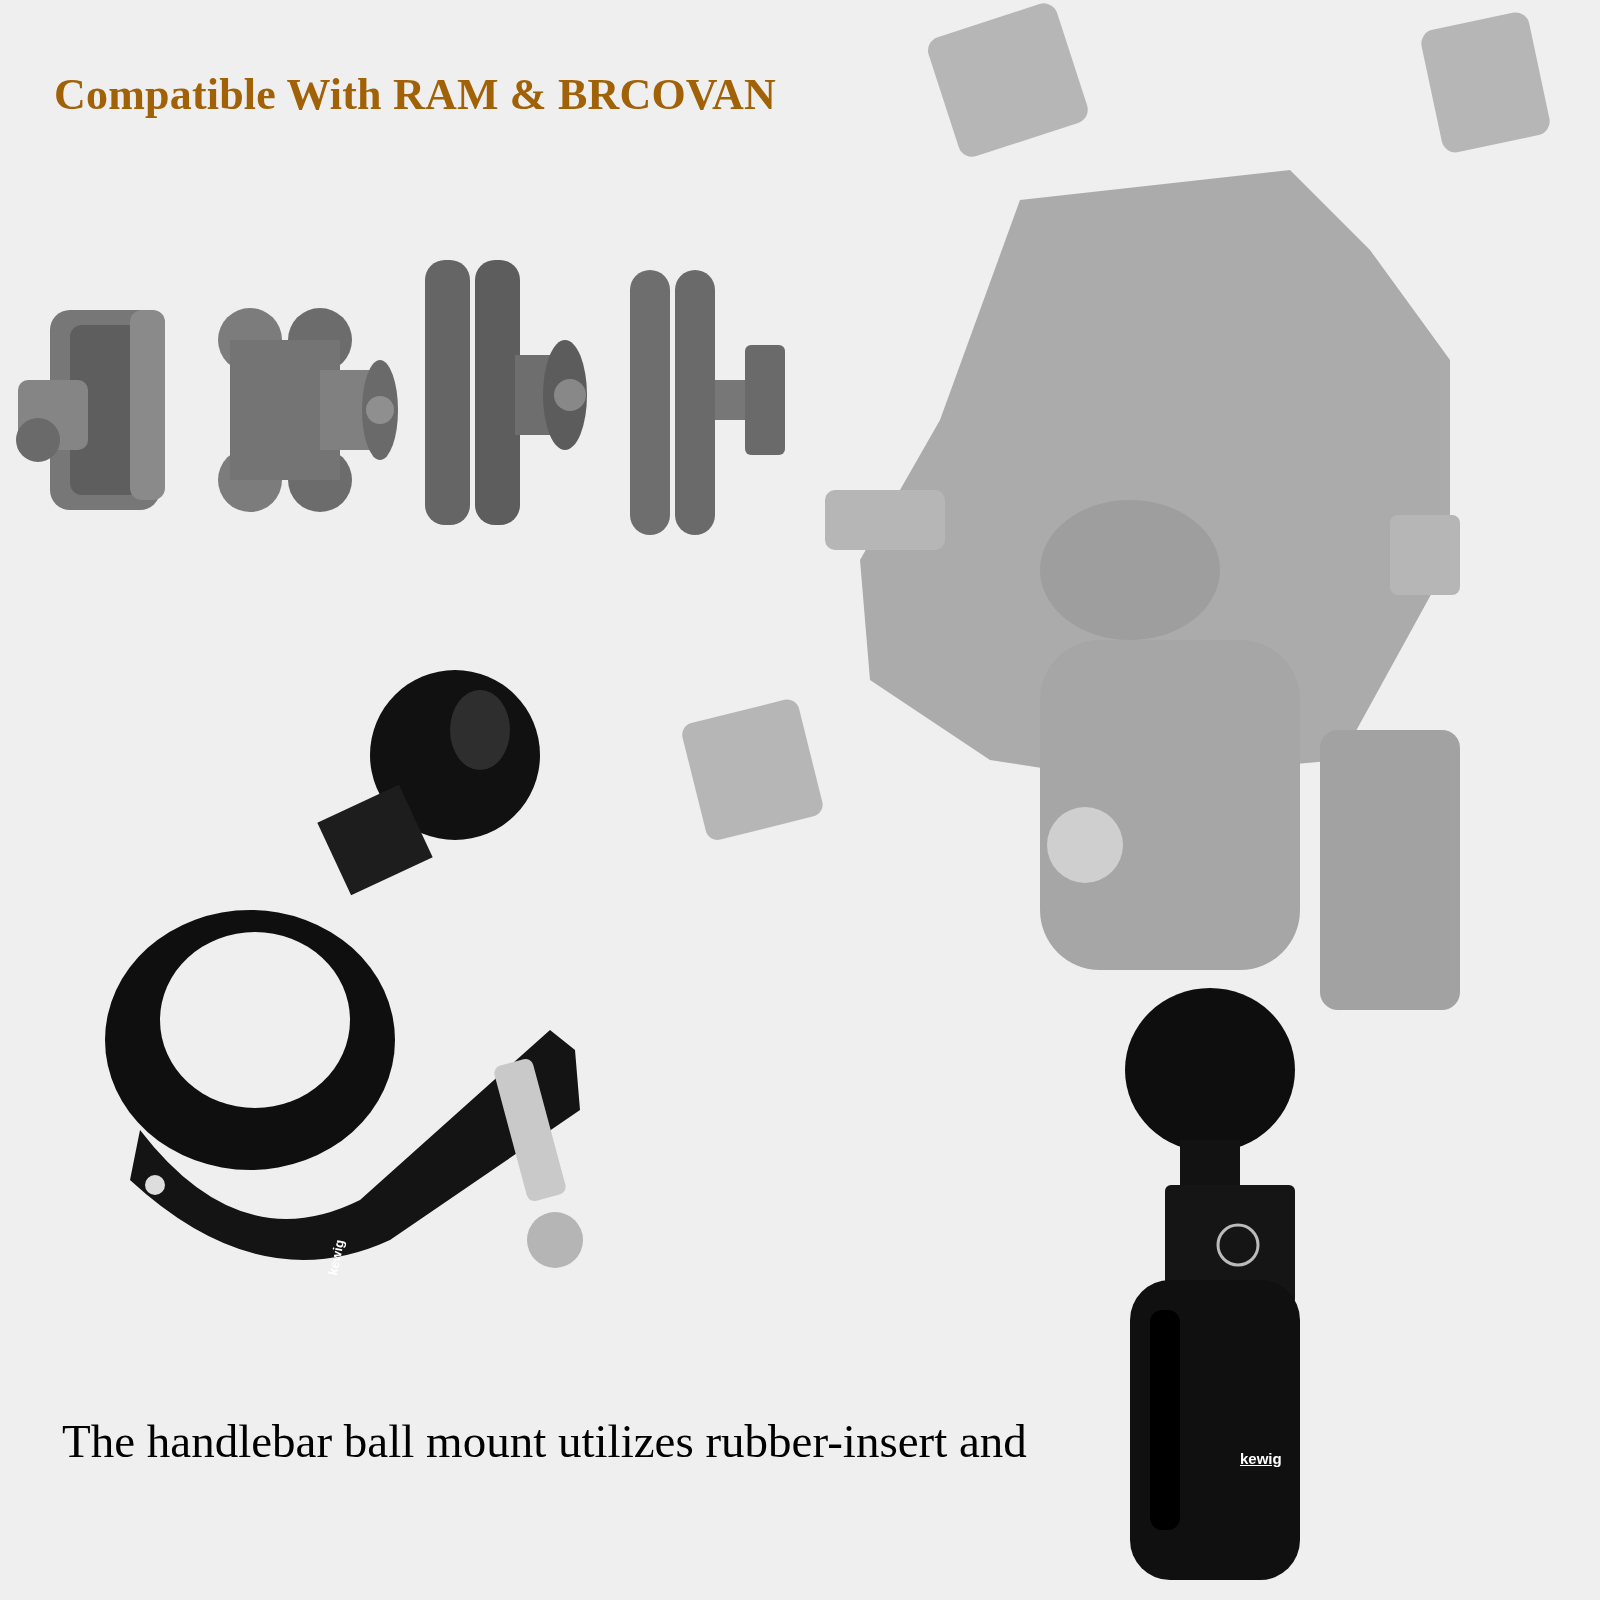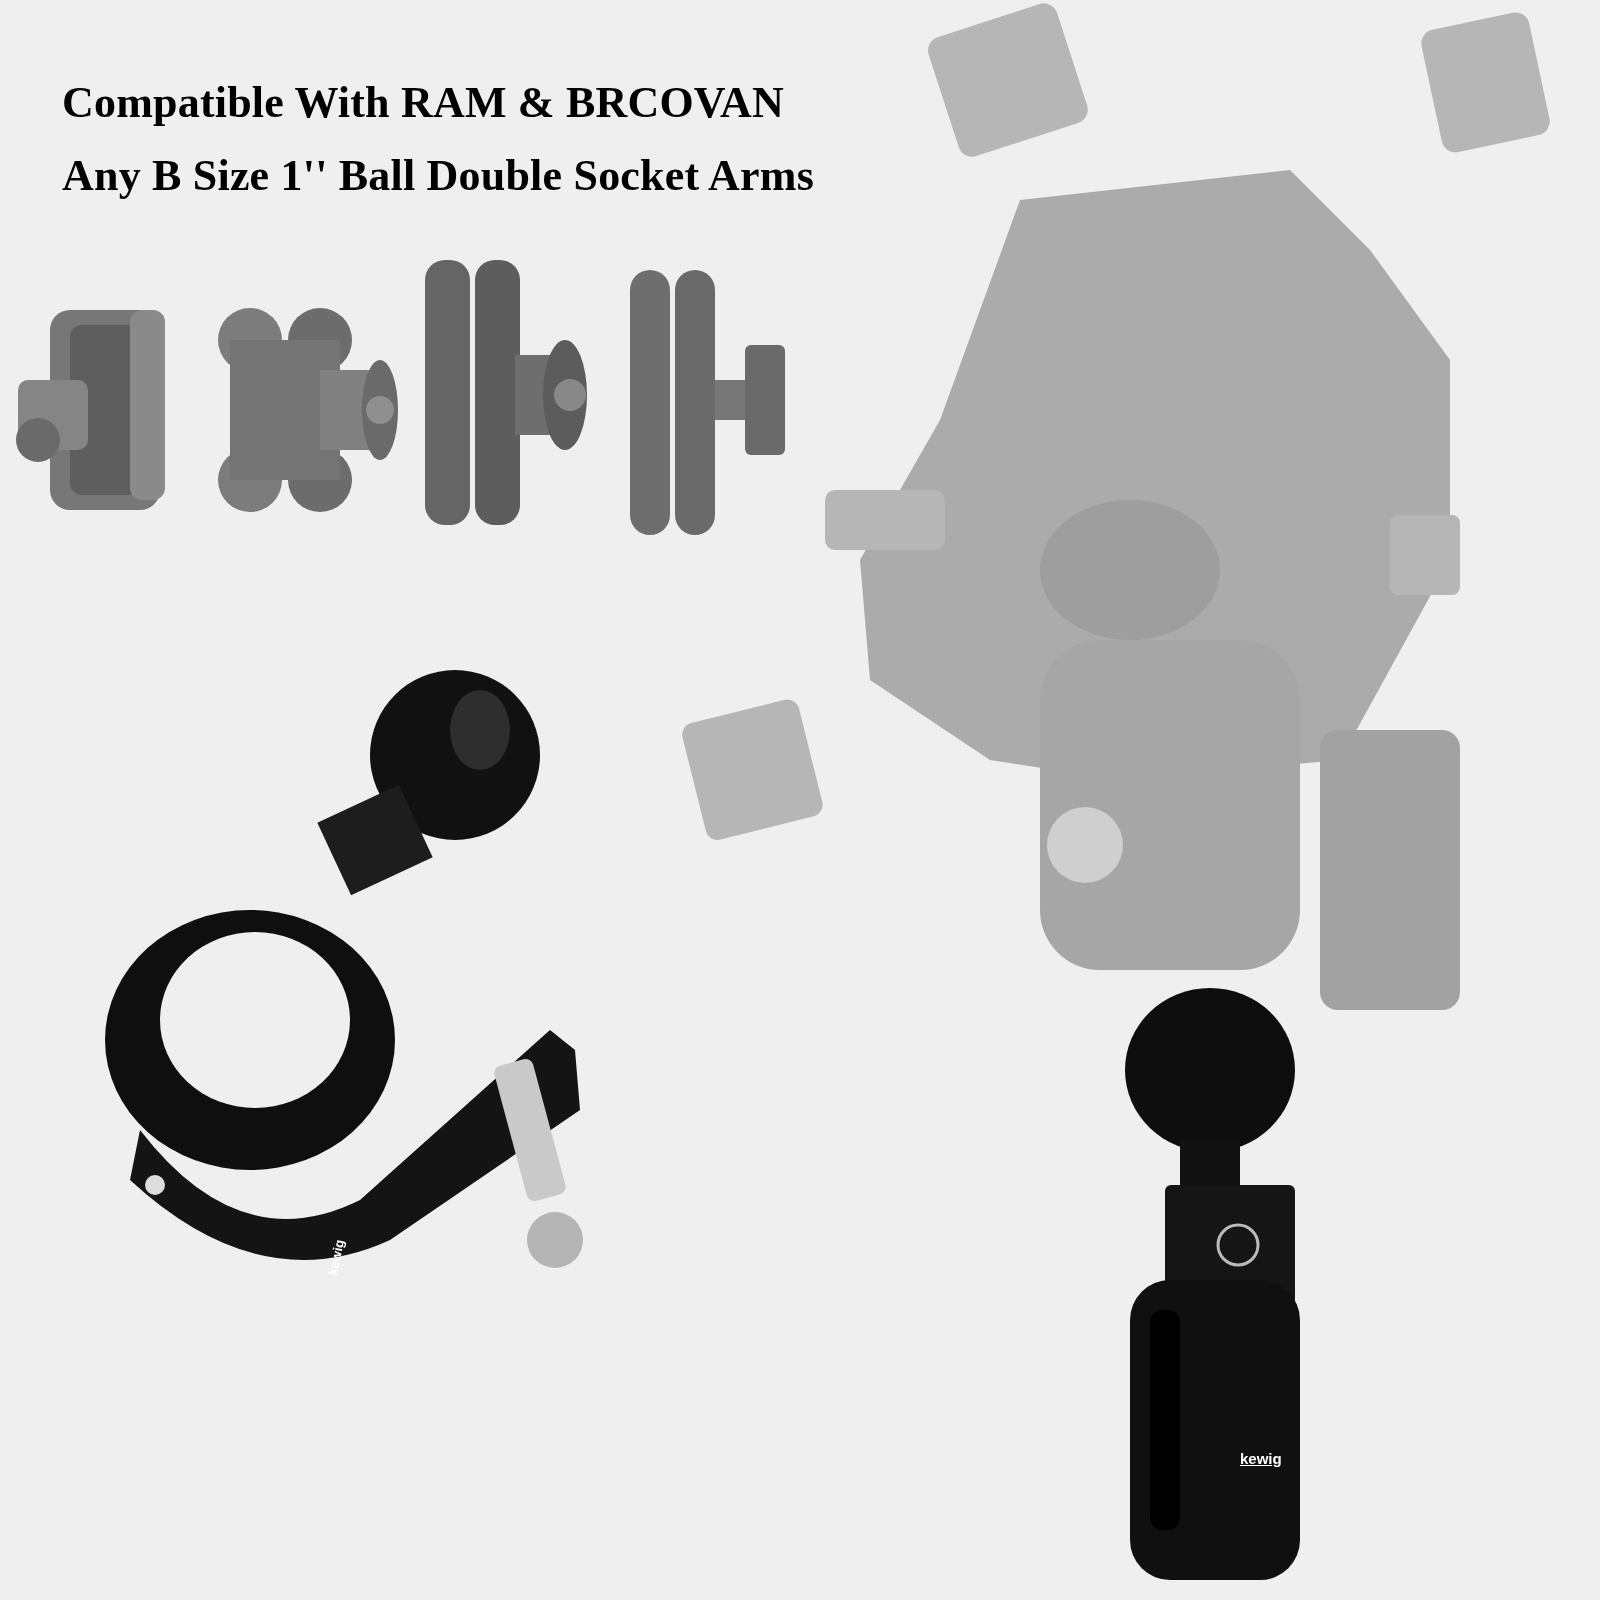--- a/index.html
+++ b/index.html
@@ -1,28 +1,27 @@
 <!DOCTYPE html>
 <html><head>
 <meta charset="utf-8">
 <style>
   html,body{margin:0;padding:0;}
   body{width:1600px;height:1600px;background:#efefef;position:relative;overflow:hidden;font-family:"Liberation Serif","DejaVu Serif",serif;}
-  .heading{position:absolute;left:54px;top:58px;margin:8px;font-weight:bold;font-size:44px;line-height:73px;color:#000000;letter-spacing:0.2px;}
+  .heading{position:absolute;left:54px;top:58px;margin:0;font-weight:bold;font-size:44px;line-height:73px;color:#a16207;letter-spacing:0.2px;}
   .heading span{display:block;white-space:nowrap;}
   .caption{position:absolute;left:62px;top:1410px;margin:0;font-size:47px;line-height:63px;color:#000;}
   .caption span{display:block;white-space:nowrap;}
   svg{position:absolute;overflow:visible;}
 </style>
 </head>
 <body>
 
 <h1 class="heading">
   <span>Compatible With RAM &amp; BRCOVAN</span>
-  <span>Any B Size 1'' Ball Double Socket Arms</span>
 </h1>
 
 <svg style="left:10px;top:300px" width="170" height="220" viewBox="0 0 170 220">
   <rect x="40" y="10" width="110" height="200" rx="20" fill="#777"></rect>
   <rect x="60" y="25" width="70" height="170" rx="12" fill="#5e5e5e"></rect>
   <rect x="8" y="80" width="70" height="70" rx="10" fill="#858585"></rect>
   <circle cx="28" cy="140" r="22" fill="#6a6a6a"></circle>
   <rect x="120" y="10" width="35" height="190" rx="12" fill="#8a8a8a"></rect>
 </svg>
 
@@ -84,13 +83,14 @@
   <ellipse cx="100" cy="100" rx="85" ry="82" fill="#0e0e0e"></ellipse>
   <rect x="70" y="170" width="60" height="55" fill="#121212"></rect>
   <rect x="55" y="215" width="130" height="120" rx="6" fill="#151515"></rect>
   <circle cx="128" cy="275" r="20" fill="none" stroke="#bbb" stroke-width="3"></circle>
   <rect x="20" y="310" width="170" height="300" rx="40" fill="#101010"></rect>
   <rect x="40" y="340" width="30" height="220" rx="12" fill="#000"></rect>
 </svg>
 <div style="position:absolute;left:1240px;top:1450px;color:#fff;font:bold 15px 'Liberation Sans',sans-serif;text-decoration:underline;">kewig</div>
 
 <p class="caption">
+  <span>The handlebar ball mount utilizes rubber-insert and</span>
 </p>
 
 </body></html>

